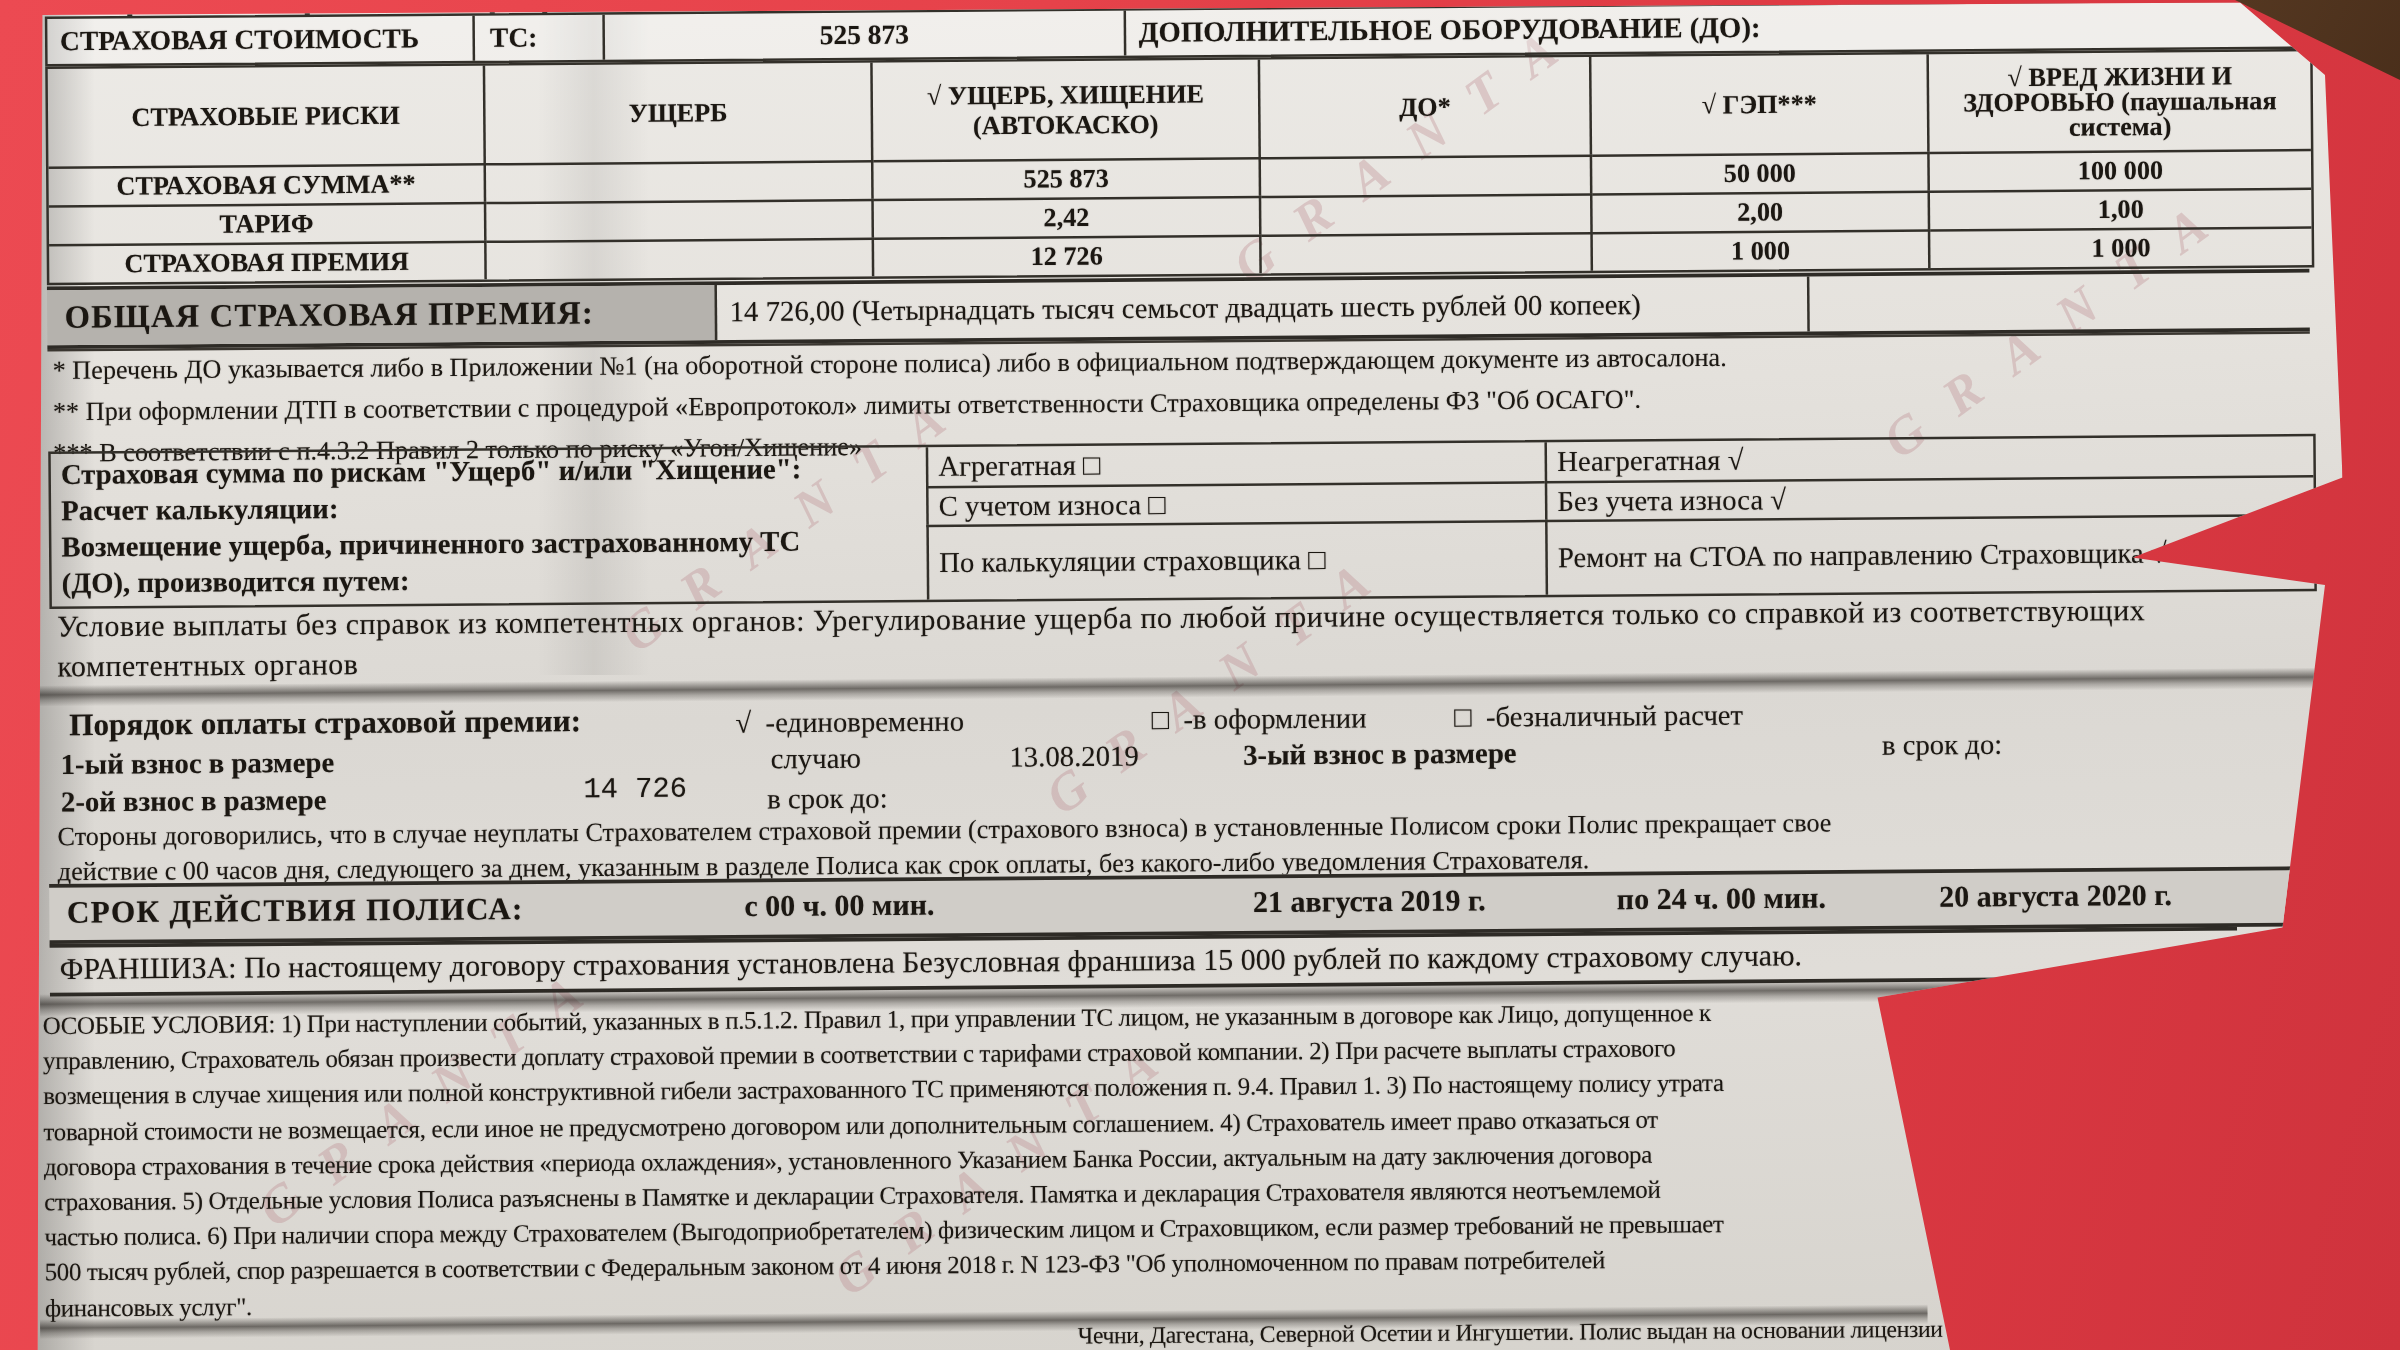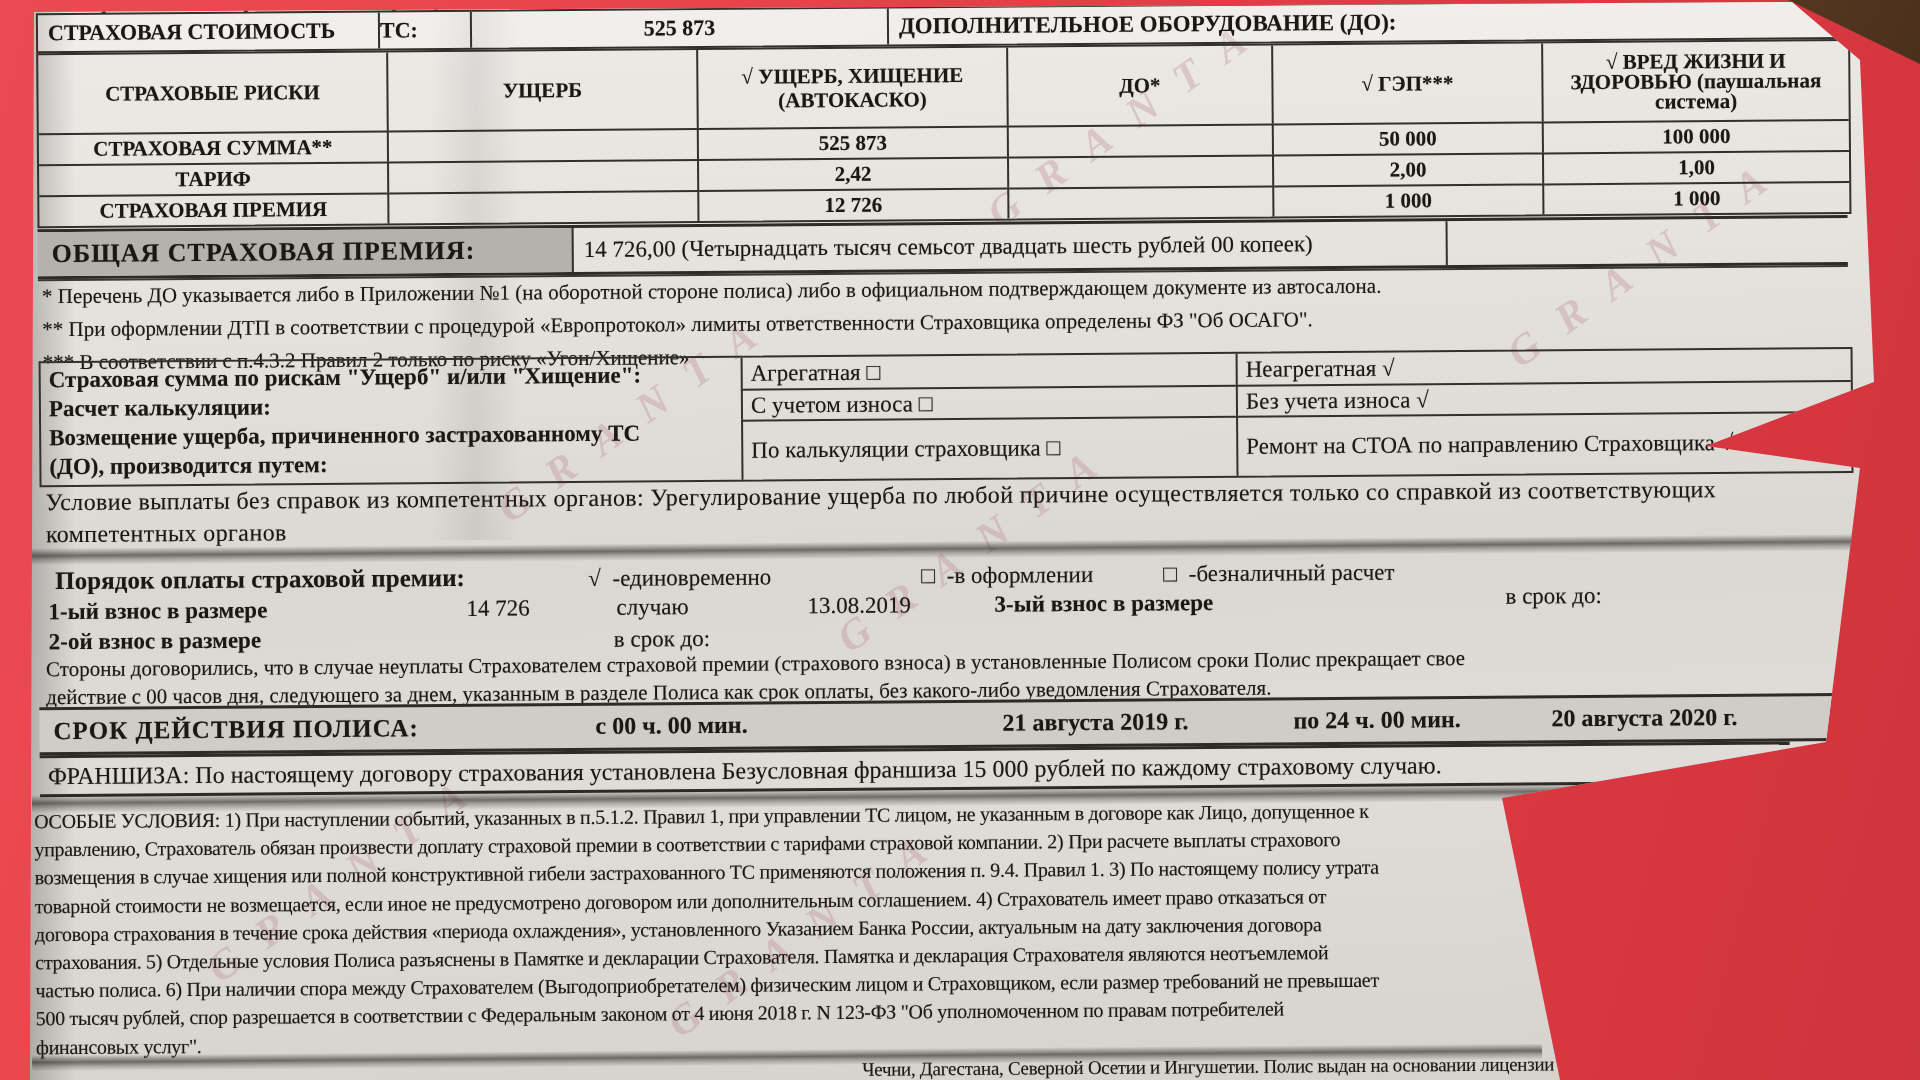--- a/index.html
+++ b/index.html
@@ -94,21 +94,21 @@
 
     <div class="content">
 
       <div class="tick" style="left:106px;"></div>
       <div class="tick" style="left:248px;"></div>
       <div class="tick" style="left:396px;"></div>
       <div class="tick" style="left:438px;"></div>
 
       <div class="t1">
         <div style="width:330px;padding-left:10px;" class="b22">СТРАХОВАЯ СТОИМОСТЬ</div>
-        <div style="width:90px;" class="b22">ТС:</div>
+        <div style="width:90px;padding-left:12px;" class="b22">ТС:</div>
         <div style="width:415px;justify-content:center;" class="b22">525 873</div>
         <div style="flex:1;padding-left:10px;font-size:23px;font-weight:700;">ДОПОЛНИТЕЛЬНОЕ ОБОРУДОВАНИЕ (ДО):</div>
       </div>
 
       <div class="risks">
         <div>СТРАХОВЫЕ РИСКИ</div>
         <div>УЩЕРБ</div>
         <div class="hwrap">√ УЩЕРБ, ХИЩЕНИЕ (АВТОКАСКО)</div>
         <div>ДО*</div>
         <div>√ ГЭП***</div>
@@ -166,21 +166,21 @@
       <div class="abs cond" style="left:46px;top:514px;">компетентных органов</div>
 
       <div class="band" style="left:30px;top:541px;width:1830px;height:17px;"></div>
 
       <div class="abs blb" style="left:55px;top:560px;font-size:25px;">Порядок оплаты страховой премии:</div>
       <span class="abs pay" style="left:588px;top:563px;"><span>√</span>&nbsp;&nbsp;<span>-единовременно</span></span>
       <span class="abs pay" style="left:921px;top:563px;"><span>□</span>&nbsp;&nbsp;<span>-в оформлении</span></span>
       <span class="abs pay" style="left:1163px;top:563px;"><span>□</span>&nbsp;&nbsp;<span>-безналичный расчет</span></span>
 
       <div class="abs pay blb" style="left:48px;top:592px;">1-ый взнос в размере</div>
-      <div class="abs pay" style="left:466px;top:592px;">14 726</div>
+      <div class="abs pay" style="left:466px;top:615px;font-family:Liberation Mono, monospace;">14 726</div>
       <div class="abs pay" style="left:616px;top:592px;">случаю</div>
       <div class="abs pay" style="left:807px;top:592px;">13.08.2019</div>
       <div class="abs pay blb" style="left:994px;top:592px;">3-ый взнос в размере</div>
       <div class="abs pay" style="left:1505px;top:588px;">в срок до:</div>
 
       <div class="abs pay blb" style="left:48px;top:622px;">2-ой взнос в размере</div>
       <div class="abs pay" style="left:613px;top:624px;">в срок до:</div>
 
       <div class="abs" style="left:45px;top:650px;font-size:21px;">Стороны договорились, что в случае неуплаты Страхователем страховой премии (страхового взноса) в установленные Полисом сроки Полис прекращает свое</div>
       <div class="abs" style="left:45px;top:678px;font-size:21px;">действие с 00 часов дня, следующего за днем, указанным в разделе Полиса как срок оплаты, без какого-либо уведомления Страхователя.</div>

